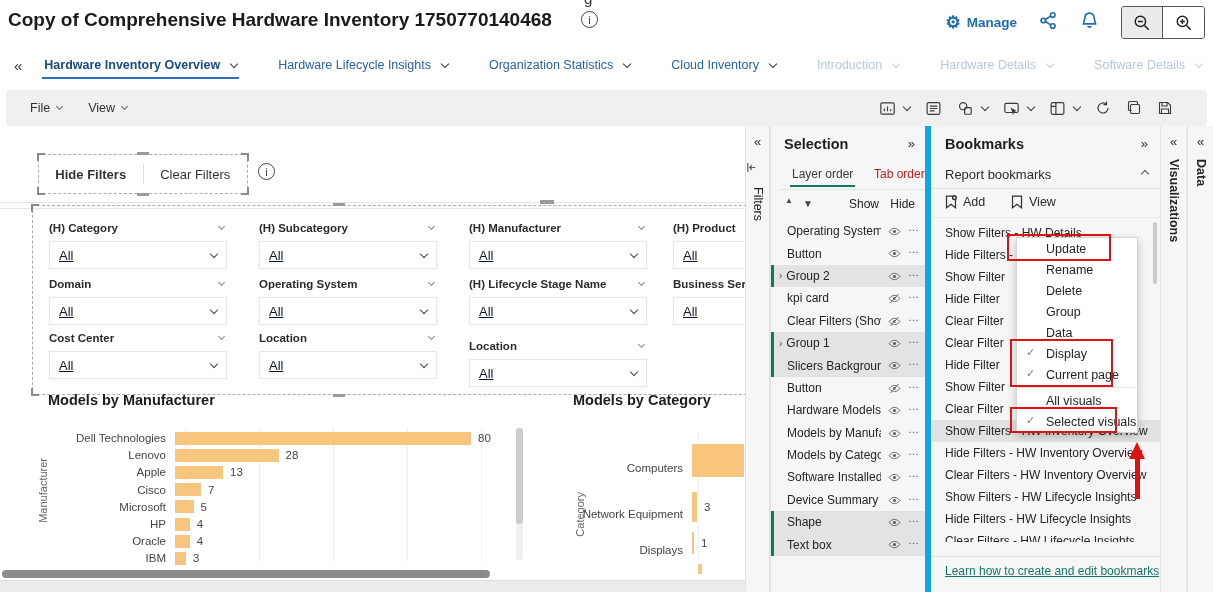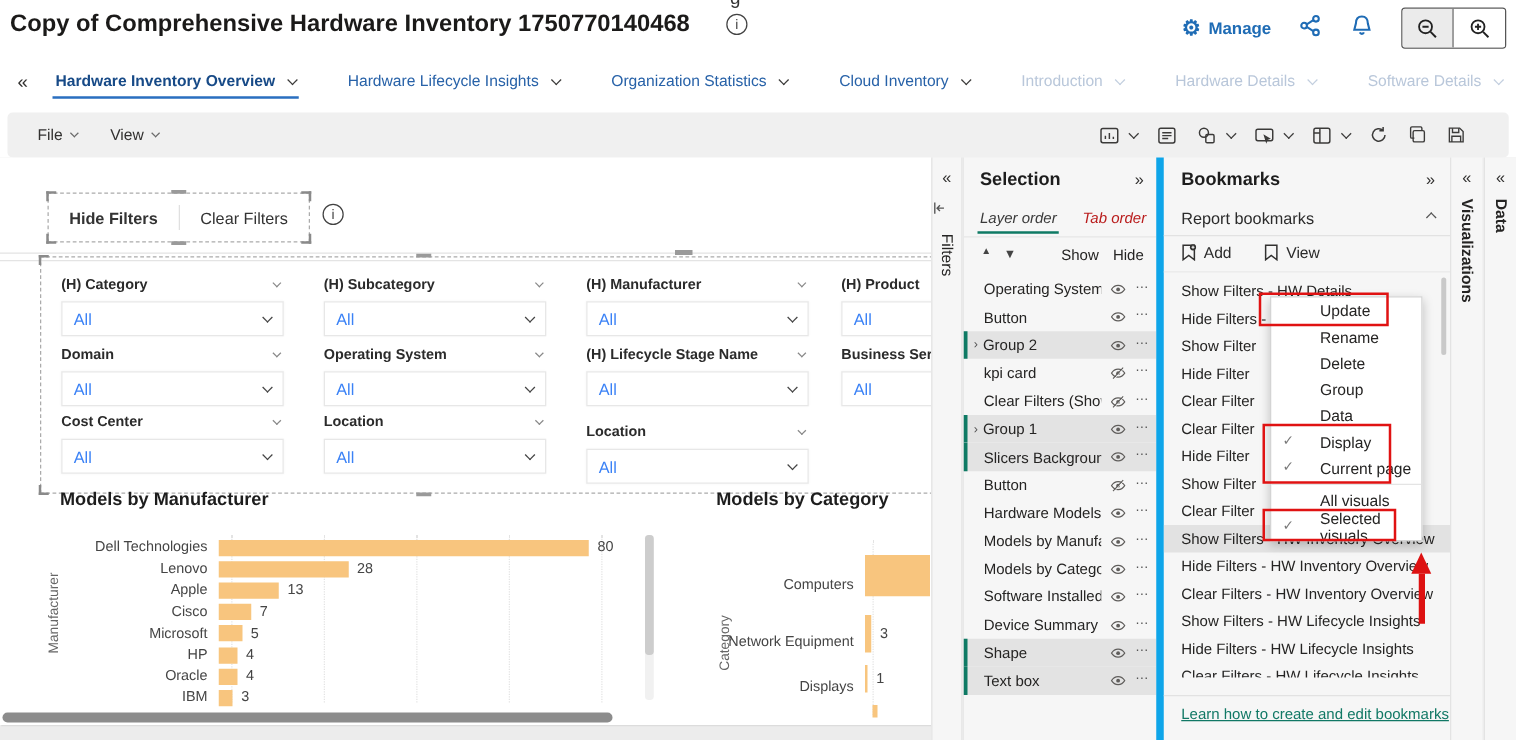--- a/index.html
+++ b/index.html
@@ -56,21 +56,21 @@
   .cv-btn.b1{font-weight:bold;}
   .btn-div{width:1px;height:20px;background:#e0e0e0;}
   .cv-info{position:absolute;left:258px;top:37px;}
 
   .faint{position:absolute;left:0;right:0;height:1px;background:#e4e4e4;}
 
   .slicerframe{left:32px;top:79px;width:760px;height:190px;}
   .slc{position:absolute;width:178px;}
   .slc .slbl{display:flex;align-items:center;justify-content:space-between;font-size:11.5px;font-weight:bold;color:#2b2b2b;height:16px;white-space:nowrap;}
   .slc .slbl .chev{width:5px;height:5px;border-width:1.2px;color:#888;margin-right:3px;}
-  .slc .dd{margin-top:5px;height:28px;border:1px solid #e7e7e7;background:#fff;display:flex;align-items:center;justify-content:space-between;padding:0 9px;font-size:13px;color:#3b82f6;box-shadow:0 0 2px rgba(0,0,0,.04);cursor:pointer;}
+  .slc .dd{margin-top:5px;height:28px;border:1px solid #e7e7e7;background:#fff;display:flex;align-items:center;justify-content:space-between;padding:0 9px;font-size:13px;color:#0f172a;box-shadow:0 0 2px rgba(0,0,0,.04);cursor:pointer;text-decoration:underline;}
   .slc .dd .chev{width:6px;height:6px;color:#444;}
 
   
   .chart{position:absolute;}
   .chart .ctitle{position:absolute;left:13px;top:0;font-size:14.5px;font-weight:bold;color:#1d1d1d;white-space:nowrap;}
   .ylab{position:absolute;writing-mode:vertical-rl;transform:rotate(180deg);font-size:11px;color:#666;}
   .bar-row{position:absolute;display:flex;align-items:center;height:16px;left:0;right:0;}
   .cat-label{width:140px;text-align:right;font-size:11.5px;color:#454545;padding-right:9px;white-space:nowrap;overflow:hidden;}
   .bar{height:13px;}
   .val{font-size:11.5px;color:#454545;margin-left:7px;}
@@ -86,21 +86,21 @@
   .rail{position:absolute;top:126px;height:466px;background:#f6f6f6;border-left:1px solid #e3e3e3;}
   .rail .railchev{display:block;text-align:center;font-size:13px;color:#323130;margin-top:8px;cursor:pointer;}
   .vtext{writing-mode:vertical-rl;font-size:12.5px;font-weight:bold;color:#252423;margin:10px auto 0 auto;display:block;text-align:left;}
   .pinicon{display:block;margin:10px auto 2px auto;}
 
   .panel{position:absolute;top:126px;height:466px;background:#f6f6f6;}
   .ptitle{position:absolute;left:13px;top:10px;font-size:14.5px;font-weight:bold;color:#1d1d1d;}
   .pclose{position:absolute;right:10px;top:10px;font-size:13px;color:#323130;cursor:pointer;}
 
   
-  .sel-tabs{position:absolute;left:0;top:38px;width:100%;height:26px;border-bottom:1px solid #e6e6e6;font-size:12px;color:#3a3a3a;font-style:italic;}
+  .sel-tabs{position:absolute;left:8px;top:38px;width:100%;height:26px;border-bottom:1px solid #e6e6e6;font-size:12px;color:#3a3a3a;}
   .sel-tab{position:absolute;top:3px;cursor:pointer;padding-bottom:6px;}
   .sel-tab.t1{left:13px;}
   .sel-tab.t2{left:95px;color:#b91c1c;}
   .sel-tab.t1::after{content:"";position:absolute;left:-2px;right:-2px;bottom:0;height:2.2px;background:#0e7a64;}
   .sel-sort{position:absolute;left:0;top:68px;width:100%;height:22px;font-size:11px;color:#444;}
   .tri{position:absolute;cursor:pointer;}
   .sel-showhide{position:absolute;top:3px;font-size:12px;color:#252423;cursor:pointer;}
   .sel-list{position:absolute;left:0;top:94px;width:100%;}
   .sel-item{position:relative;height:22.4px;display:flex;align-items:center;padding-left:16px;font-size:12px;color:#252423;cursor:pointer;}
   .sel-item.hl{background:#e3e3e3;}
@@ -119,21 +119,21 @@
   .bmk-list{position:absolute;left:0;top:96px;width:100%;height:320px;overflow:hidden;}
   .bmk-item{position:relative;height:22px;display:flex;align-items:center;padding-left:14px;font-size:12px;color:#252423;white-space:nowrap;cursor:pointer;}
   .bmk-item.hl{background:#e2e2e2;}
   .bmk-item .more{position:absolute;right:28px;top:0;font-size:11px;color:#555;}
   .bmk-scroll{position:absolute;right:3px;top:96px;width:4px;height:62px;background:#c9c9c9;border-radius:2px;}
   .bmk-footer{position:absolute;left:0;right:0;top:430px;border-top:1px solid #e2e2e2;}
   .bmk-link{position:absolute;left:14px;top:438px;font-size:12px;color:#117865;text-decoration:underline;cursor:pointer;white-space:nowrap;}
 
   
   .ctxmenu{position:absolute;left:85px;top:111px;width:122px;background:#fff;border:1px solid #d4d4d4;box-shadow:0 3px 8px rgba(0,0,0,.22);z-index:5;}
-  .mi{height:21px;display:flex;align-items:center;padding-left:39px;font-size:12.5px;color:#252423;position:relative;cursor:pointer;}
+  .mi{height:21px;display:flex;align-items:center;padding-left:29px;font-size:12.5px;color:#252423;position:relative;cursor:pointer;}
   .mi .ck{position:absolute;left:9px;top:3px;font-size:11px;color:#7a7a7a;}
   .mdiv{height:1px;background:#e4e4e4;margin:2px 0;}
 
   .red-box{position:absolute;border:2.5px solid #e01212;z-index:6;pointer-events:none;}
   .red-arrow{position:absolute;z-index:6;}
   .red-arrow .head{width:0;height:0;border-left:8px solid transparent;border-right:8px solid transparent;border-bottom:17px solid #dd1111;}
   .red-arrow .stem{width:5px;height:40px;background:#dd1111;margin:0 auto;}
 </style>
 </head>
 <body>

